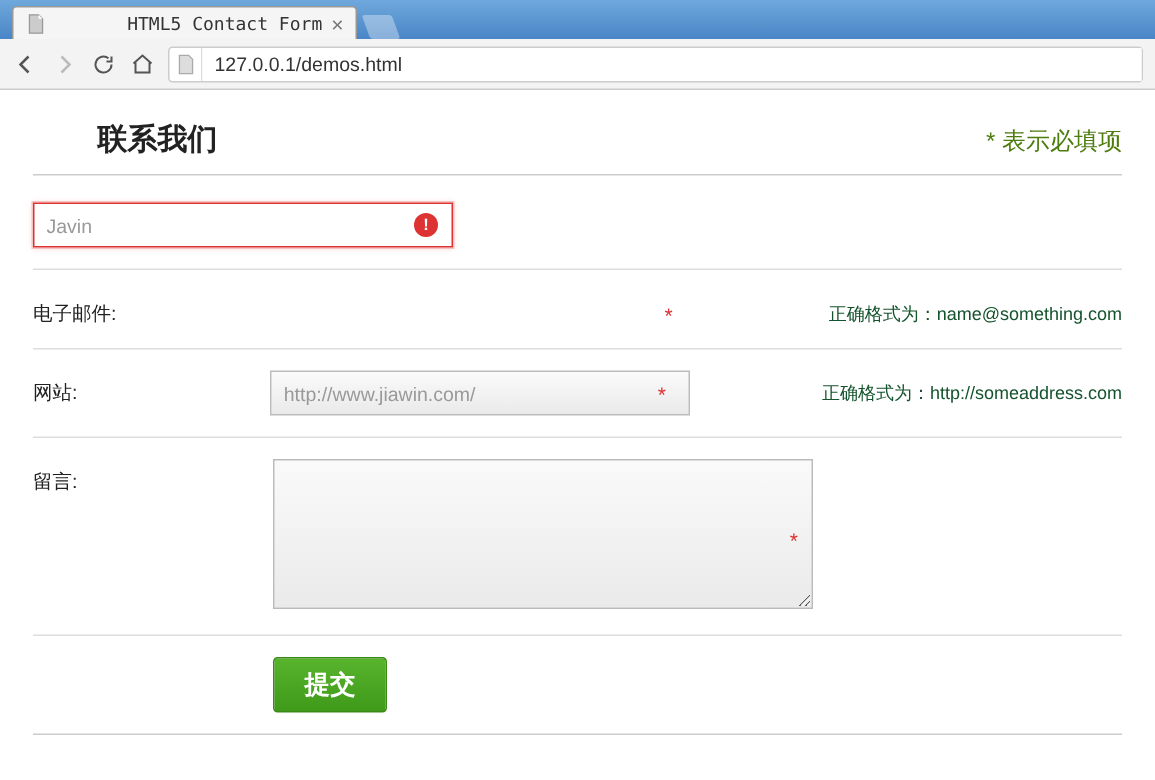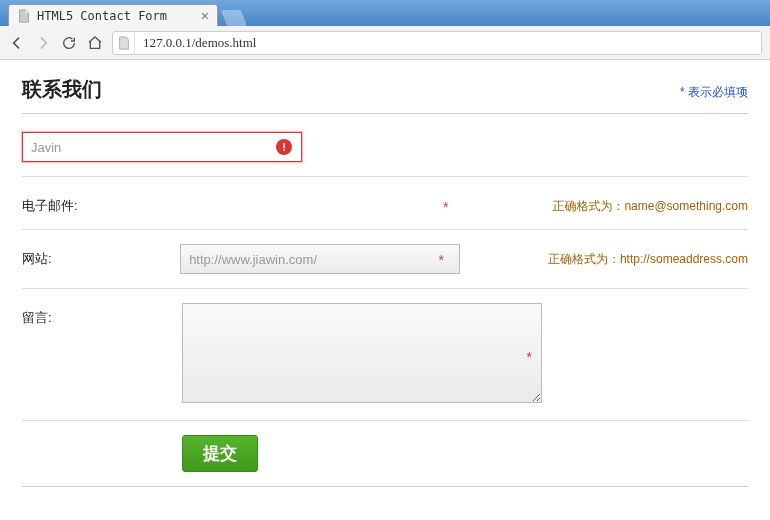--- a/index.html
+++ b/index.html
@@ -1,44 +1,44 @@
 <!DOCTYPE html>
 <html><head>
   <meta charset="utf-8">
   <style>
     * { box-sizing: border-box; margin: 0; padding: 0; }
     body { width: 770px; height: 520px; font-family: "SimSun", "宋体", Arial, sans-serif; font-size: 12px; background: #fff; overflow: hidden; }
 
     
     .chrome { background: linear-gradient(#6fa8dc, #4a86c7); height: 26px; position: relative; }
     .tab-bar { position: absolute; left: 8px; top: 4px; display: flex; align-items: flex-end; height: 22px; }
-    .tab { background: #f5f5f5; border-top-left-radius: 3px; border-top-right-radius: 3px; height: 22px; width: 210px; display: flex; align-items: center; padding: 0 8px; border: 1px solid #999; border-bottom: none; position: relative; }
+    .tab { background: #f5f5f5; border-top-left-radius: 3px; border-top-right-radius: 3px; height: 22px; width: 230px; display: flex; align-items: center; padding: 0 8px; border: 1px solid #999; border-bottom: none; position: relative; text-align: right; }
     .tab .favicon { width: 14px; height: 14px; margin-right: 6px; }
     .tab-title { flex: 1; font-family: "SimSun", monospace; font-size: 12px; color: #333; white-space: nowrap; overflow: hidden; }
     .tab-x { color: #777; font-size: 14px; line-height: 14px; margin-left: 6px; cursor: pointer; }
     .newtab { width: 20px; height: 16px; background: rgba(255,255,255,.35); margin-left: 6px; border-radius: 2px; transform: skewX(20deg); }
 
     .toolbar { height: 34px; background: #f3f3f3; border-bottom: 1px solid #ccc; display: flex; align-items: center; padding: 0 8px; gap: 8px; }
     .toolbar .icon { width: 18px; height: 18px; display: inline-flex; align-items: center; justify-content: center; color: #555; }
     .toolbar .icon svg { width: 16px; height: 16px; }
     .icon.disabled { color: #bbb; }
     .address { flex: 1; height: 24px; border: 1px solid #ccc; border-radius: 3px; display: flex; align-items: center; background: #fff; }
     .address .page-icon { width: 22px; display: flex; align-items: center; justify-content: center; color: #888; border-right: 1px solid #ddd; height: 100%; }
-    .url-txt { flex: 1; padding: 0 8px; font-family: Liberation Serif, serif; font-size: 13px; color: #333; border: none; outline: none; height: 100%; }
+    .url-txt { flex: 1; padding: 0 8px; font-family: Liberation Sans, sans-serif; font-size: 13px; color: #333; border: none; outline: none; height: 100%; }
 
     
     .page { padding: 14px 22px; }
     .hdr { display: flex; align-items: baseline; justify-content: space-between; border-bottom: 1px solid #ccc; padding-bottom: 10px; margin-bottom: 4px; }
-    .hdr h1 { font-size: 20px; font-weight: bold; color: #222; font-family: "Microsoft YaHei","SimSun",sans-serif; }
-    .req-hint { color: #1d4ed8; font-size: 12px; margin-top: 10px; }
+    .hdr h1 { font-size: 20px; font-weight: bold; color: #222; font-family: "Microsoft YaHei","SimSun",sans-serif; margin-left: 43px; }
+    .req-hint { color: #4d7c0f; font-size: 16px; margin-top: 10px; }
 
     .row { display: flex; align-items: flex-start; padding: 14px 0; border-bottom: 1px solid #ddd; }
     .lbl { width: 160px; font-size: 13px; color: #222; padding-top: 6px; }
     .ctrl { width: 360px; position: relative; }
-    .hint { margin-left: 12px; font-size: 12px; color: #a16207; padding-top: 7px; white-space: nowrap; }
+    .hint { margin-left: 12px; font-size: 12px; color: #14532d; padding-top: 7px; white-space: nowrap; }
 
     .txt, .ta {
       width: 280px; height: 30px; padding: 4px 28px 4px 8px;
       border: 1px solid #bbb; border-radius: 0;
       background: linear-gradient(#fafafa,#eaeaea);
       font-family: "SimSun", Arial, sans-serif; font-size: 13px; color: #444;
       outline: none;
     }
     .txt::placeholder, .ta::placeholder { color: #999; }
     .txt.error {

